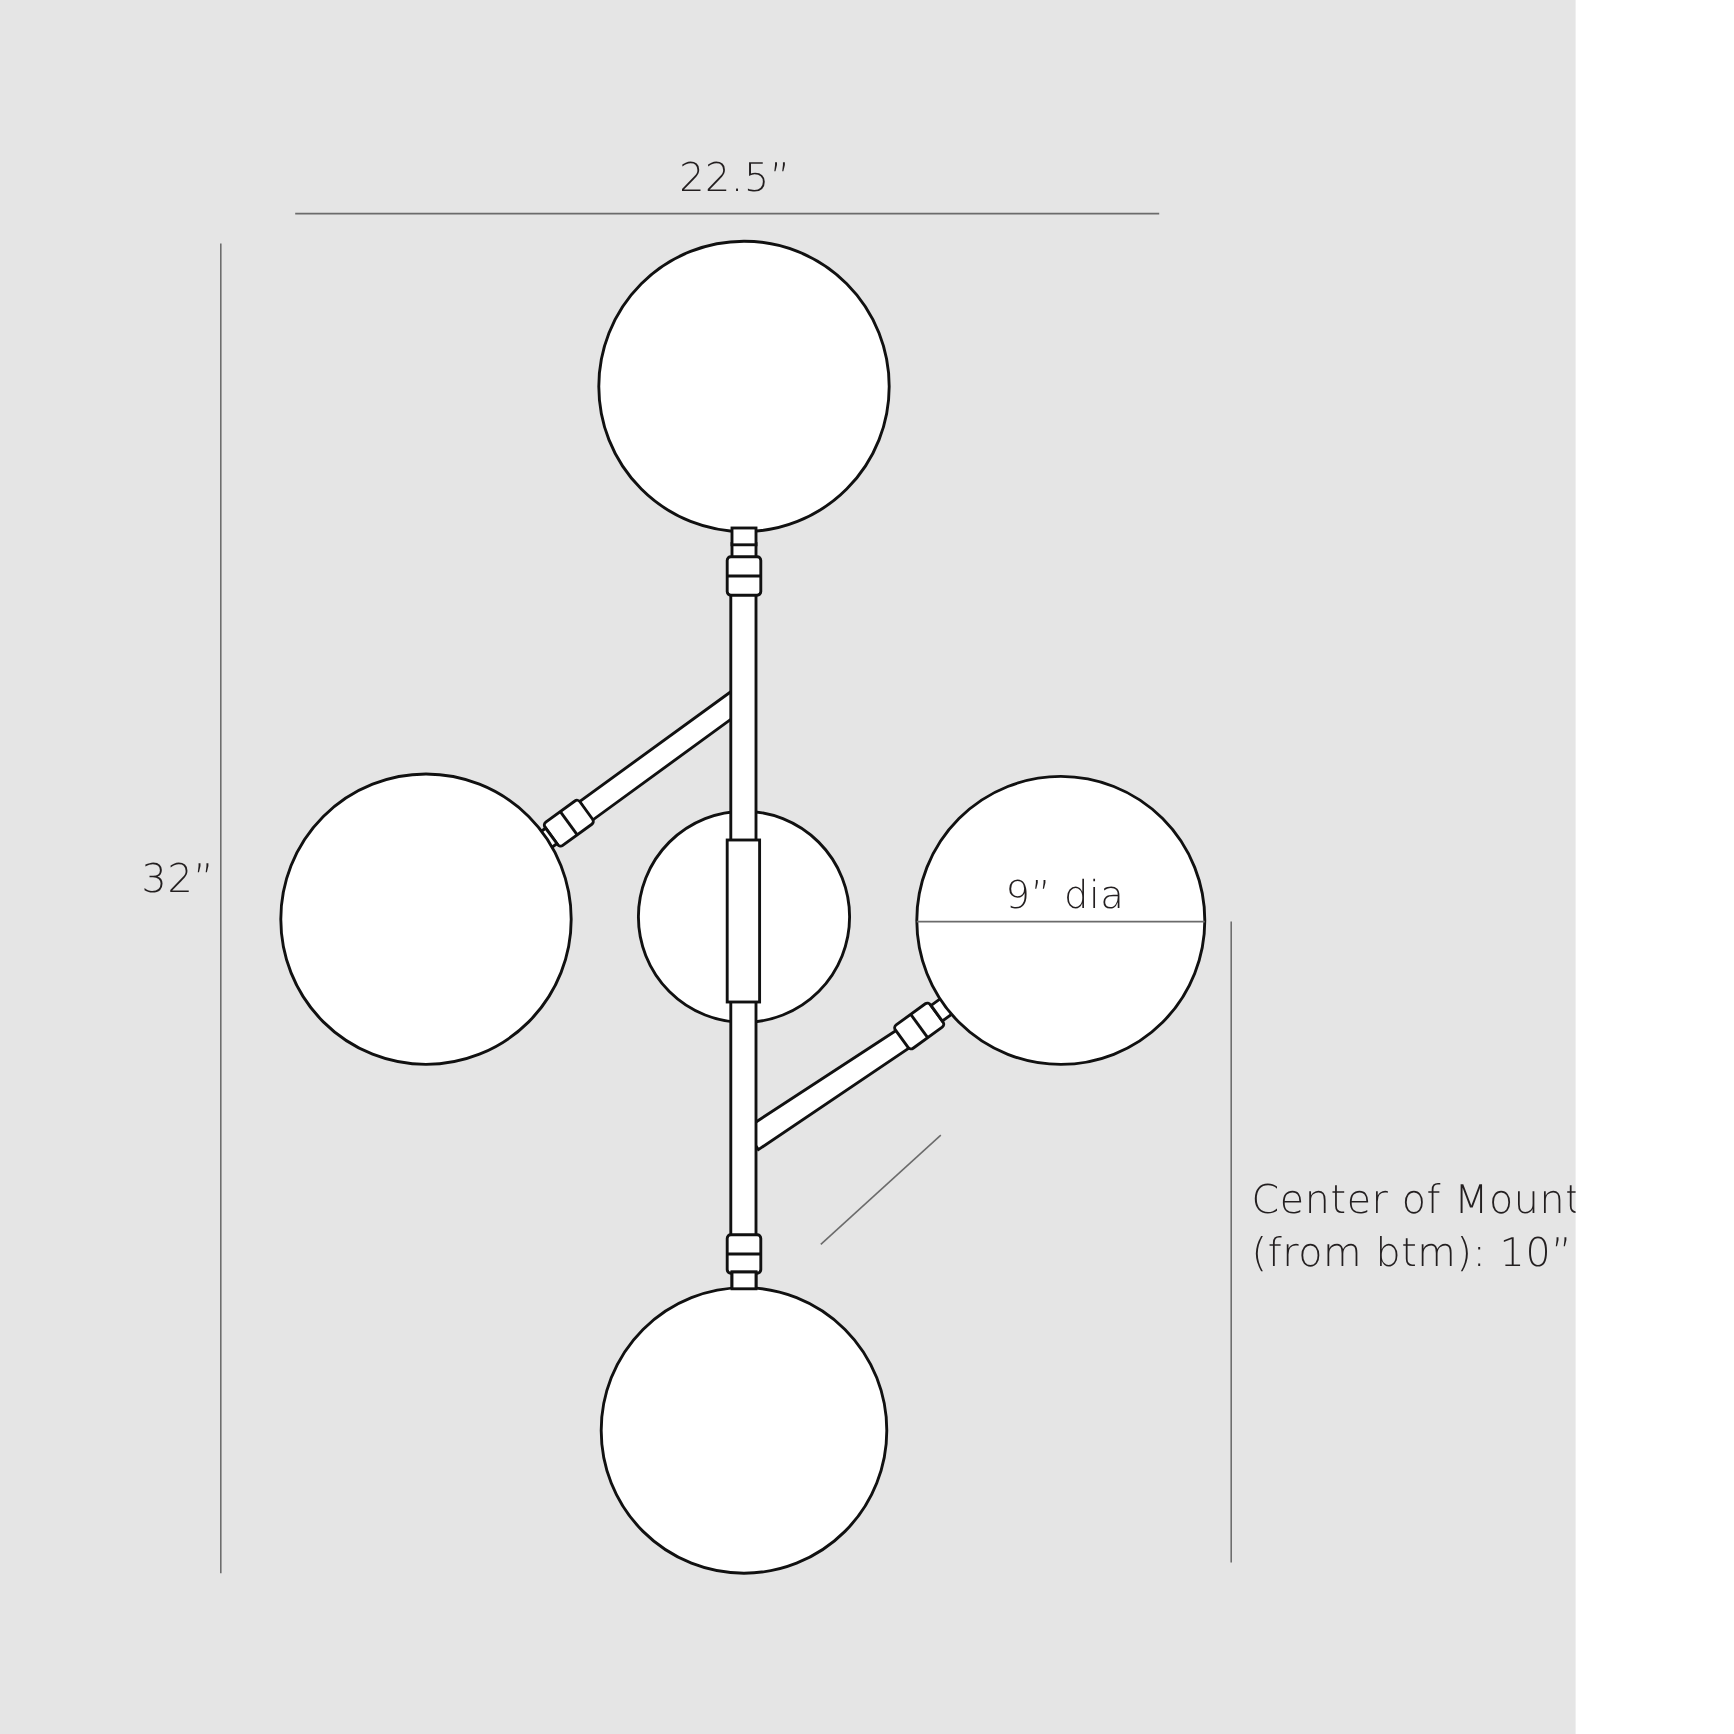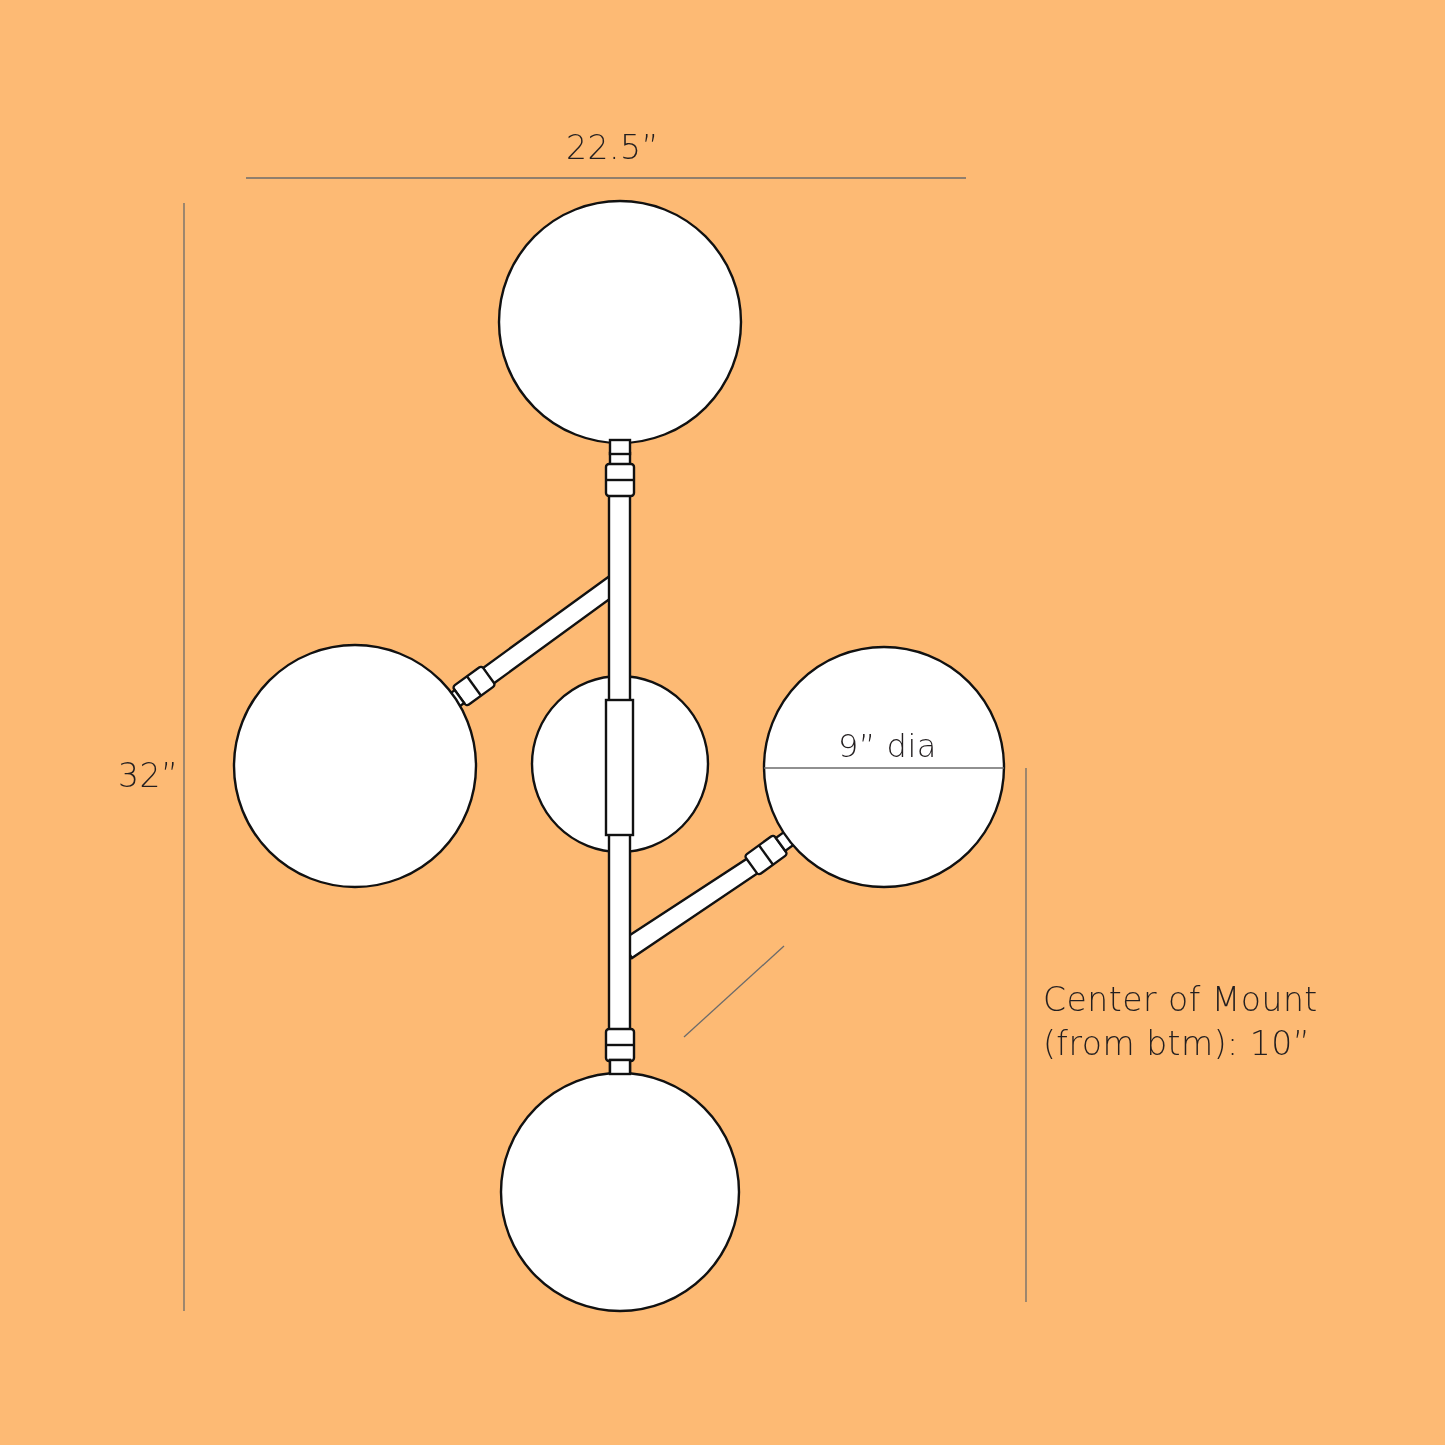--- a/index.html
+++ b/index.html
@@ -1,16 +1,16 @@
 <!DOCTYPE html>
 <html><head>
 <meta charset="utf-8">
 <style>
   html, body { margin: 0; padding: 0; background: #ffffff; }
-  #stage { position: relative; width: 1445px; height: 1445px; background: #fdba74; overflow: hidden; }
+  #stage { position: relative; width: 1313px; height: 1445px; background: #e5e5e5; overflow: hidden; }
   svg { position: absolute; left: 0; top: 0; }
   .lbl { position: absolute; font-family: "DejaVu Sans", sans-serif; font-weight: 300; color: #231f20; white-space: nowrap; letter-spacing: 0.5px; }
   .outline { fill: #ffffff; stroke: #111111; stroke-width: 2.4; }
   .dim { stroke: #6b6b6b; stroke-width: 1.3; fill: none; }
 </style>
 </head>
 <body>
 
 <div id="stage">
   <svg width="1445" height="1445" viewBox="0 0 1445 1445">
@@ -62,17 +62,17 @@
     <circle class="outline" cx="884" cy="767" r="120"></circle>
     <circle class="outline" cx="620" cy="1192" r="119"></circle>
 
     <rect class="outline" x="610" y="440" width="20" height="14"></rect>
     <rect class="outline" x="610" y="1060" width="20" height="14"></rect>
 
     <line class="dim" x1="764" y1="768" x2="1004" y2="768"></line>
   </svg>
 
   <div class="lbl" style="left:566px; top:128px; font-size:33px;">22.5”</div>
-  <div class="lbl" style="left:118px; top:712px; font-size:33px;margin-top:44px;">32”</div>
+  <div class="lbl" style="left:118px; top:712px; font-size:33px;">32”</div>
   <div class="lbl" style="left:838px; top:727px; font-size:32px;">9” dia</div>
   <div class="lbl" style="left:1043px; top:980px; font-size:33px;">Center of Mount</div>
   <div class="lbl" style="left:1043px; top:1024px; font-size:33px;">(from btm): 10”</div>
 </div>
 
 </body></html>

